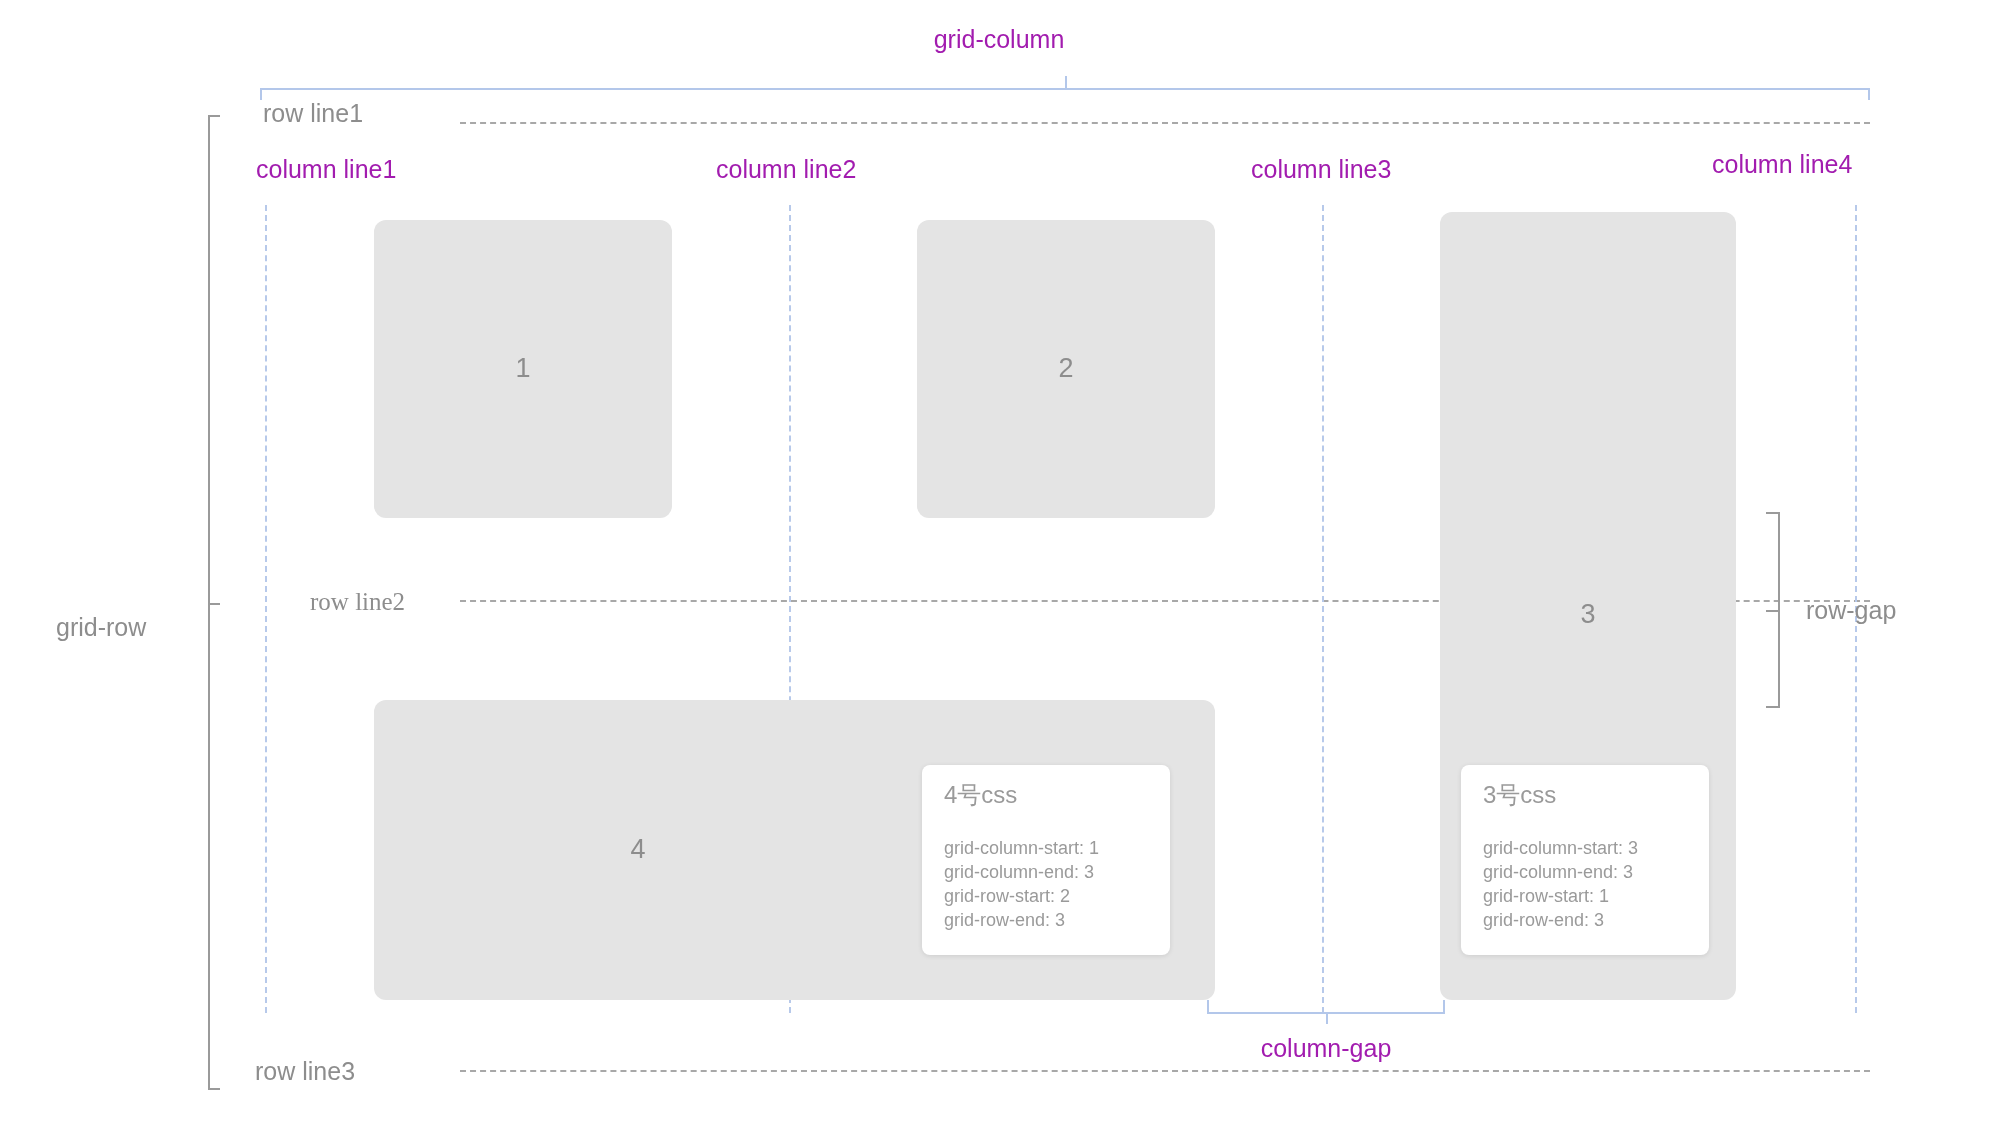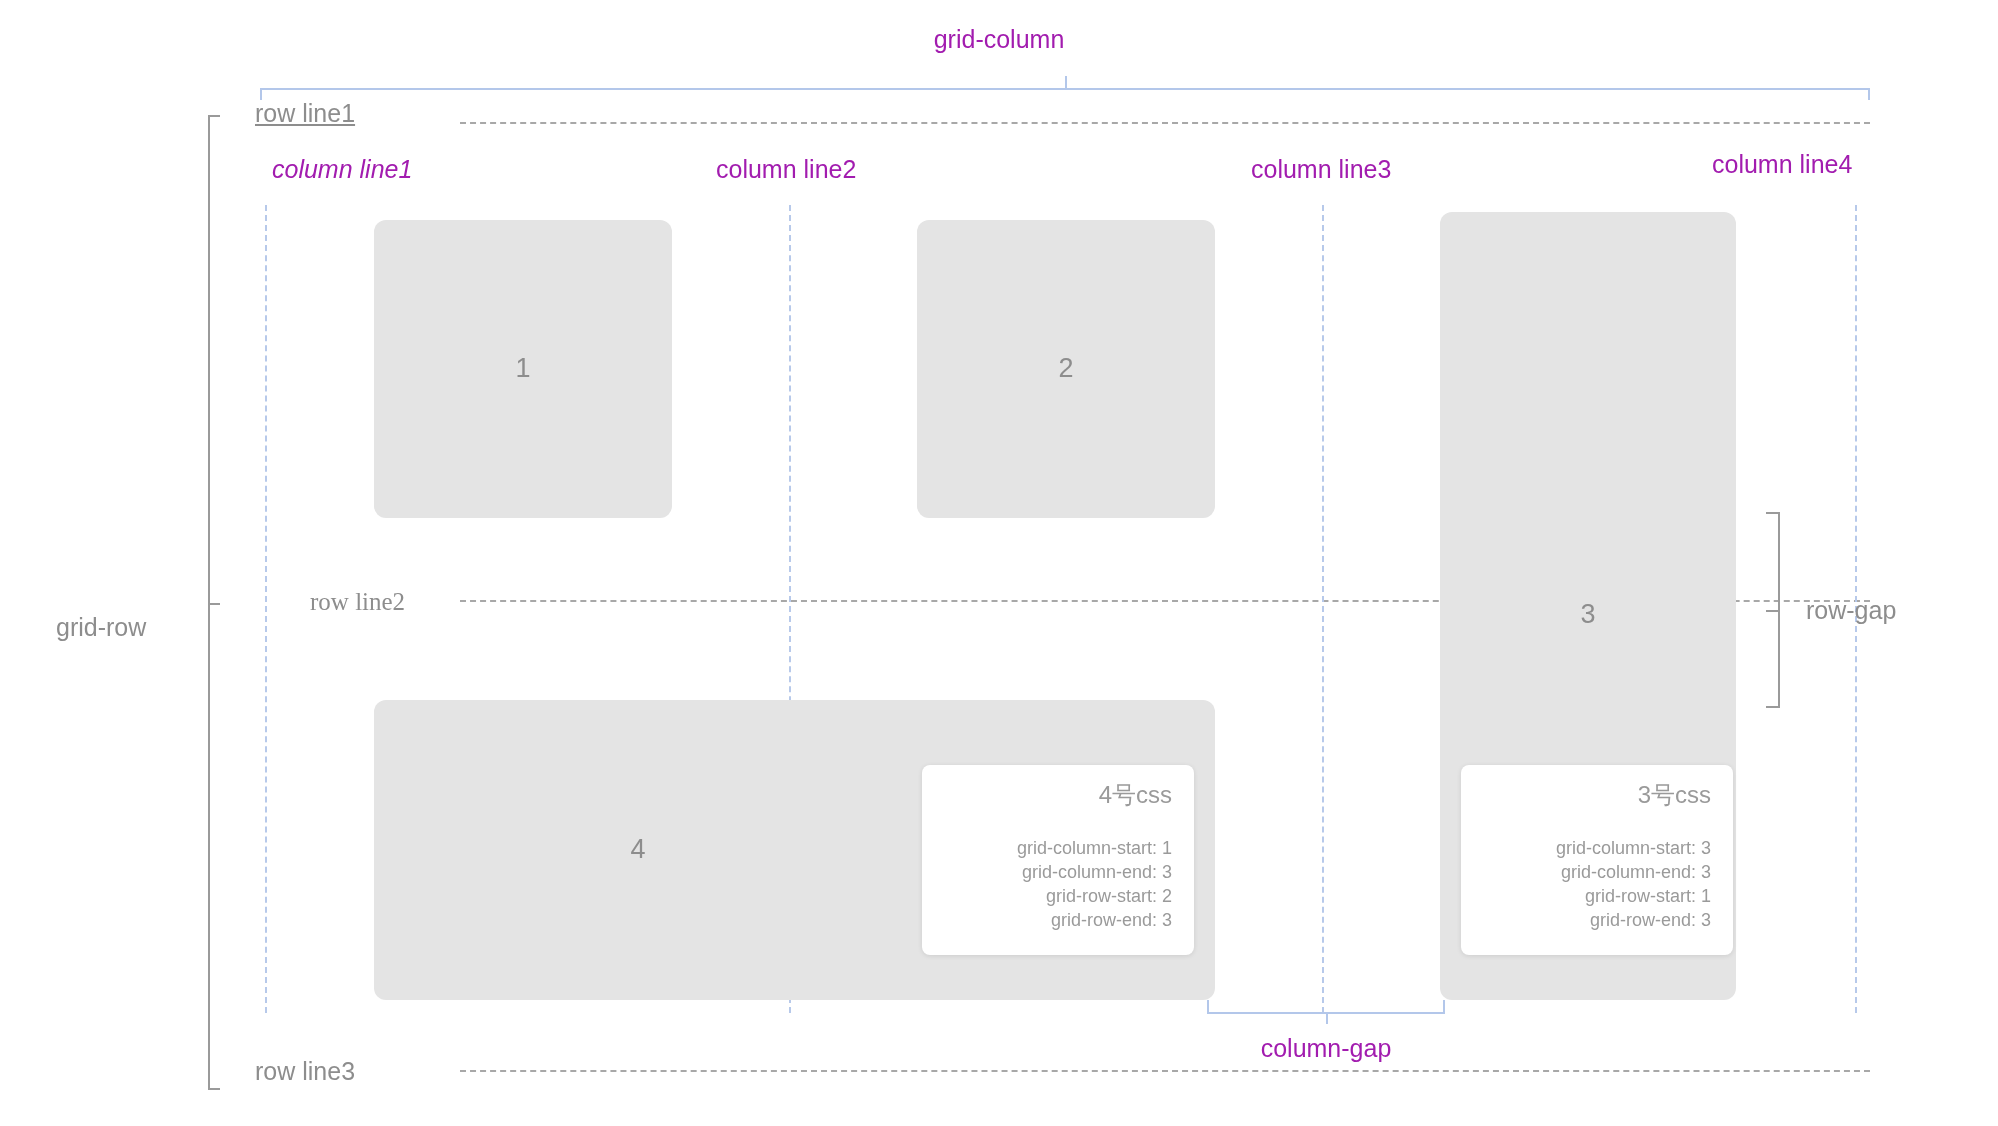--- a/index.html
+++ b/index.html
@@ -63,22 +63,21 @@
   }
 
   
   .card {
     position: absolute;
     background: #ffffff;
     border-radius: 8px;
     box-shadow: 0 1px 5px rgba(0,0,0,0.10);
     padding: 18px 22px 22px 22px;
     box-sizing: border-box;
-    width: 272px;
-    text-align: right;
+    width: 248px;
   }
   .card-title {
     font-size: 24px;
     color: #9a9a9a;
     margin-bottom: 30px;
     line-height: 1;
   }
   .card-line {
     font-size: 18px;
     color: #9a9a9a;
@@ -178,30 +177,30 @@
     <div class="bar"></div>
     <div class="cap-t"></div>
     <div class="cap-b"></div>
     <div class="tick"></div>
   </div>
 
   <div class="row-line" style="top:122px;"></div>
   <div class="row-line" style="top:600px;"></div>
   <div class="row-line" style="top:1070px;"></div>
 
-  <div class="lbl lbl-gray" style="left:255px; top:101px;text-decoration:underline;">row line1</div>
+  <div class="lbl lbl-gray" style="left:263px; top:101px;">row line1</div>
   <div class="lbl lbl-gray" style="left:310px; top:589px;font-family:Liberation Serif, serif;">row line2</div>
   <div class="lbl lbl-gray" style="left:255px; top:1059px;">row line3</div>
 
   <div class="col-line" style="left:265px;"></div>
   <div class="col-line" style="left:789px;"></div>
   <div class="col-line" style="left:1322px;"></div>
   <div class="col-line" style="left:1855px;"></div>
 
-  <div class="lbl lbl-blue" style="left:272px; top:157px;font-style:italic;">column line1</div>
+  <div class="lbl lbl-blue" style="left:256px; top:157px;">column line1</div>
   <div class="lbl lbl-blue" style="left:716px; top:157px;">column line2</div>
   <div class="lbl lbl-blue" style="left:1251px; top:157px;text-align:center;">column line3</div>
   <div class="lbl lbl-blue" style="left:1712px; top:152px;">column line4</div>
 
   <div class="box" style="left:374px; top:220px; width:298px; height:298px;">
     <div class="box-num" style="top:50%; margin-top:-14px;">1</div>
   </div>
 
   <div class="box" style="left:917px; top:220px; width:298px; height:298px;">
     <div class="box-num" style="top:50%; margin-top:-14px;">2</div>

